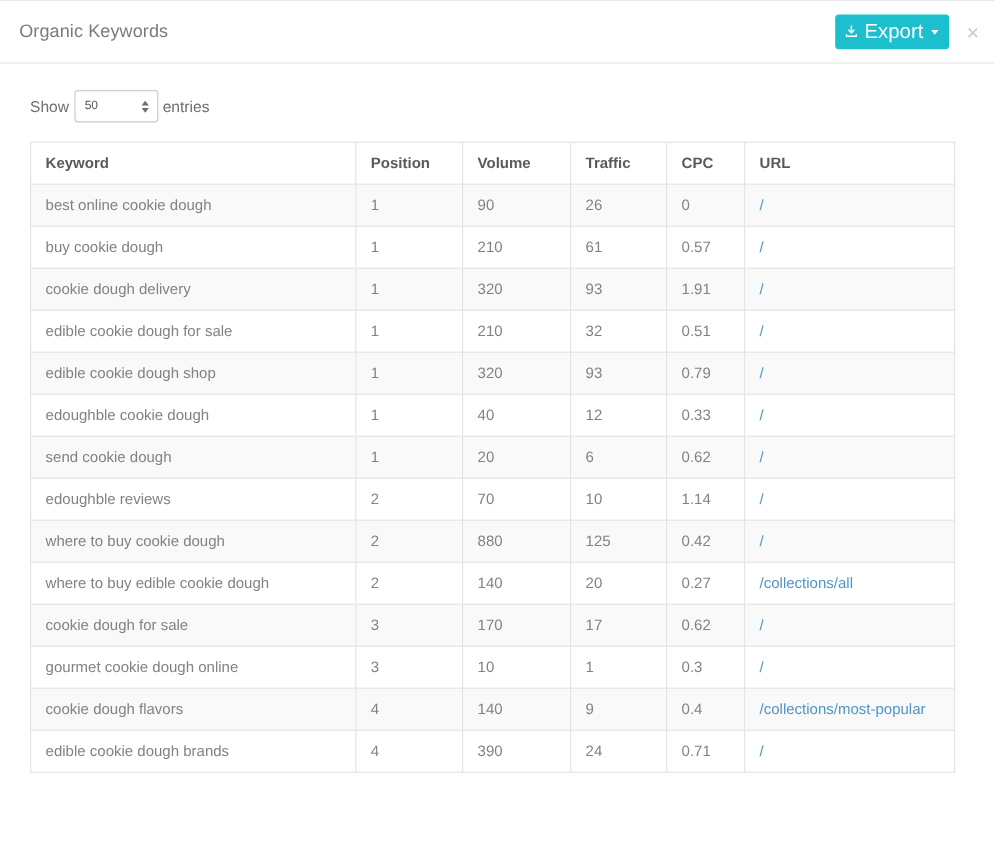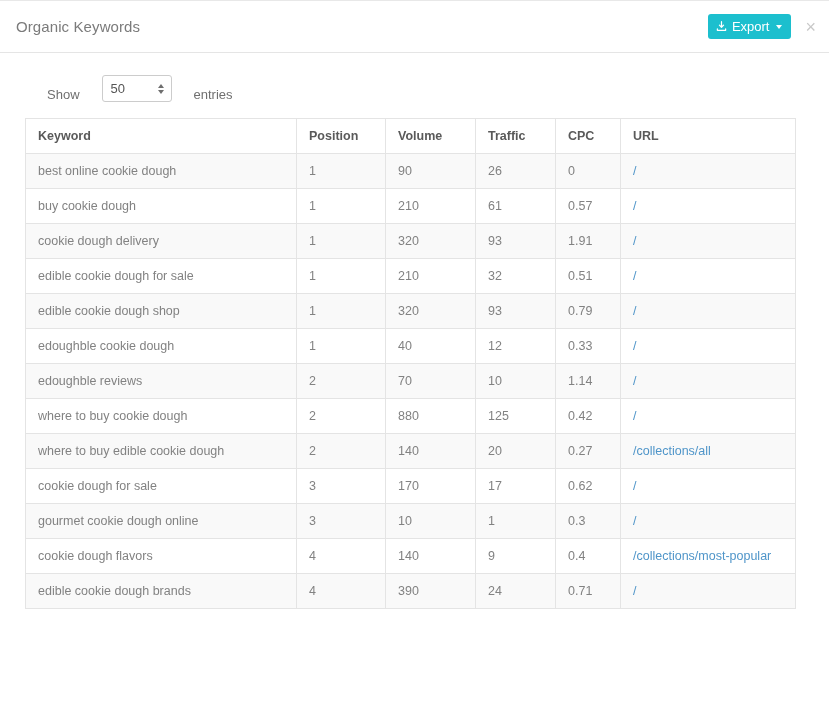--- a/index.html
+++ b/index.html
@@ -49,21 +49,21 @@
     padding-right: 9px;
   }
   .export-btn {
     display: inline-flex;
     align-items: center;
     gap: 5px;
     background: #1cbfce;
     color: #ffffff;
     border: none;
     border-radius: 3px;
-    font-size: 13px;
+    font-size: 17px;
     font-family: "Liberation Sans", sans-serif;
     padding: 6px 9px 6px 8px;
     cursor: pointer;
     line-height: 1;
     white-space: nowrap;
   }
   .export-btn .dl-icon {
     display: inline-block;
     width: 11px;
     height: 11px;
@@ -92,38 +92,37 @@
     font-weight: 400;
   }
 
   
   .modal-body {
     padding: 22px 25px 0 25px;
   }
 
   .length-control {
     display: flex;
-    align-items: flex-end;
+    align-items: center;
     font-size: 13px;
     color: #6f6f6f;
     margin-bottom: 16px;
-    gap: 22px;
-    margin-left: 22px;
+    gap: 4px;
   }
   .length-select {
     position: relative;
     width: 70px;
     height: 27px;
     border: 1px solid #cccccc;
     border-radius: 3px;
     background: #ffffff;
     display: flex;
     align-items: center;
     padding-left: 8px;
-    font-size: 13px;
+    font-size: 10px;
     color: #555555;
     cursor: text;
   }
   .spinner {
     position: absolute;
     right: 7px;
     top: 50%;
     transform: translateY(-50%);
     display: flex;
     flex-direction: column;
@@ -279,20 +278,28 @@
           </tr>
           <tr>
             <td>edoughble cookie dough</td>
             <td>1</td>
             <td>40</td>
             <td>12</td>
             <td>0.33</td>
             <td class="url"><a>/</a></td>
           </tr>
           <tr>
+            <td>send cookie dough</td>
+            <td>1</td>
+            <td>20</td>
+            <td>6</td>
+            <td>0.62</td>
+            <td class="url"><a>/</a></td>
+          </tr>
+          <tr>
             <td>edoughble reviews</td>
             <td>2</td>
             <td>70</td>
             <td>10</td>
             <td>1.14</td>
             <td class="url"><a>/</a></td>
           </tr>
           <tr>
             <td>where to buy cookie dough</td>
             <td>2</td>

